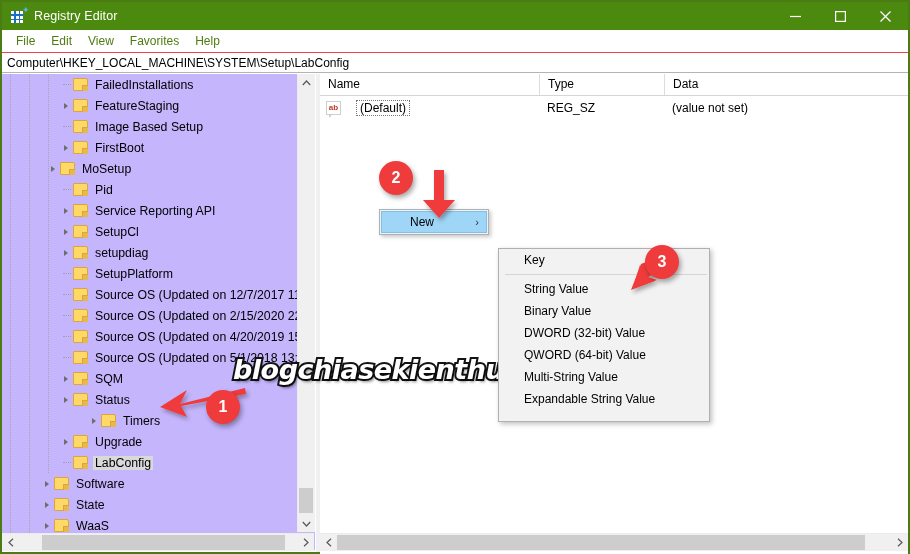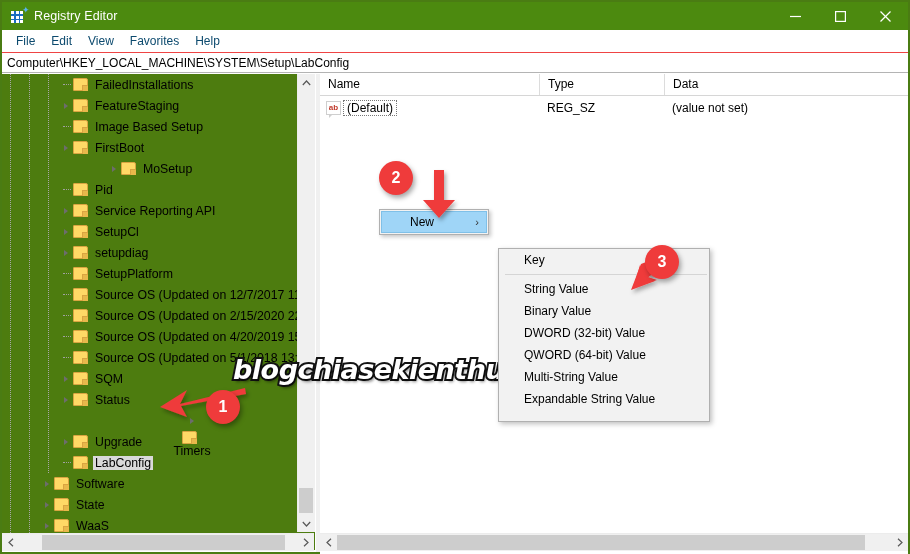--- a/index.html
+++ b/index.html
@@ -43,32 +43,32 @@
     width:45px;height:28px;display:flex;align-items:center;justify-content:center;
     color:#fff;font-size:12px;
   }
   .win-btn svg{display:block;}
   
   .menubar{
     position:absolute;left:0;top:28px;width:906px;height:22px;
     background:#fff;display:flex;align-items:center;padding-left:6px;
     box-sizing:border-box;
   }
-  .menubar .mi{padding:2px 8px;font-size:12px;color:#0c4a6e;}
+  .menubar .mi{padding:2px 8px;font-size:12px;color:#4d7c0f;}
   
   .addrbar{
     position:absolute;left:0;top:50px;width:906px;height:21px;
     background:#fff;border-top:1px solid #ef4444;border-bottom:1px solid #b4b4b4;
     display:flex;align-items:center;padding-left:5px;box-sizing:border-box;
     font-size:12px;
   }
   
   .pane-left{
     position:absolute;left:0;top:72px;width:313px;height:476px;
-    background:#4d7c0f;overflow:hidden;
+    background:#c4b5fd;overflow:hidden;
   }
   .pane-split{
     position:absolute;left:313px;top:72px;width:5px;height:478px;background:#f0f0f0;
     border-left:1px solid #fff;border-right:1px solid #d8d8d8;
   }
   .pane-right{
     position:absolute;left:318px;top:72px;width:588px;height:551px;
     background:#fff;overflow:hidden;
   }
   
@@ -100,21 +100,21 @@
     border-bottom:1px solid #d6d6d6;display:flex;box-sizing:border-box;
   }
   .colhead .c{
     font-size:12px;color:#000;padding:3px 0 0 8px;box-sizing:border-box;
     border-right:1px solid #dcdcdc;height:21px;
   }
   .row{
     position:absolute;left:0;top:24px;height:19px;display:flex;align-items:center;width:588px;
   }
   .abicon{
-    width:15px;height:14px;margin-left:6px;margin-right:1px;flex:none;position:relative;
+    width:15px;height:14px;margin-left:6px;margin-right:14px;flex:none;position:relative;
     background:#fff;border:1px solid #cfcfcf;box-sizing:border-box;
     font-size:8px;font-weight:bold;color:#c0392b;line-height:12px;text-align:center;
     font-family:"Liberation Sans",sans-serif;
   }
   .abicon:after{
     content:"";position:absolute;left:2px;bottom:-4px;width:0;height:0;
     border-left:4px solid #cfcfcf;border-bottom:4px solid transparent;
   }
   .cell{font-size:12px;color:#000;box-sizing:border-box;}
   .cell.name{border:1px dotted #777;padding:0 3px;margin-left:1px;}
@@ -236,21 +236,21 @@
           <div class="folder"></div>
           <span class="tlabel">Image Based Setup</span>
         </div>
         <div class="tnode" style="padding-left: 57px;">
           <div class="tw">
             <div class="chev"></div>
           </div>
           <div class="folder"></div>
           <span class="tlabel">FirstBoot</span>
         </div>
-        <div class="tnode" style="padding-left: 57px; margin-left: 48px;">
+        <div class="tnode" style="padding-left: 44px;">
           <div class="tw">
             <div class="chev"></div>
           </div>
           <div class="folder"></div>
           <span class="tlabel">MoSetup</span>
         </div>
         <div class="tnode" style="padding-left: 57px;">
           <div class="tw">
             <div class="dotline"></div>
           </div>
@@ -320,21 +320,21 @@
           <div class="folder"></div>
           <span class="tlabel">SQM</span>
         </div>
         <div class="tnode" style="padding-left: 57px;">
           <div class="tw">
             <div class="chev"></div>
           </div>
           <div class="folder"></div>
           <span class="tlabel">Status</span>
         </div>
-        <div class="tnode" style="padding-left: 85px; flex-direction: column;">
+        <div class="tnode" style="padding-left: 85px;">
           <div class="tw">
             <div class="chev"></div>
           </div>
           <div class="folder"></div>
           <span class="tlabel">Timers</span>
         </div>
         <div class="tnode" style="padding-left: 57px;">
           <div class="tw">
             <div class="chev"></div>
           </div>

